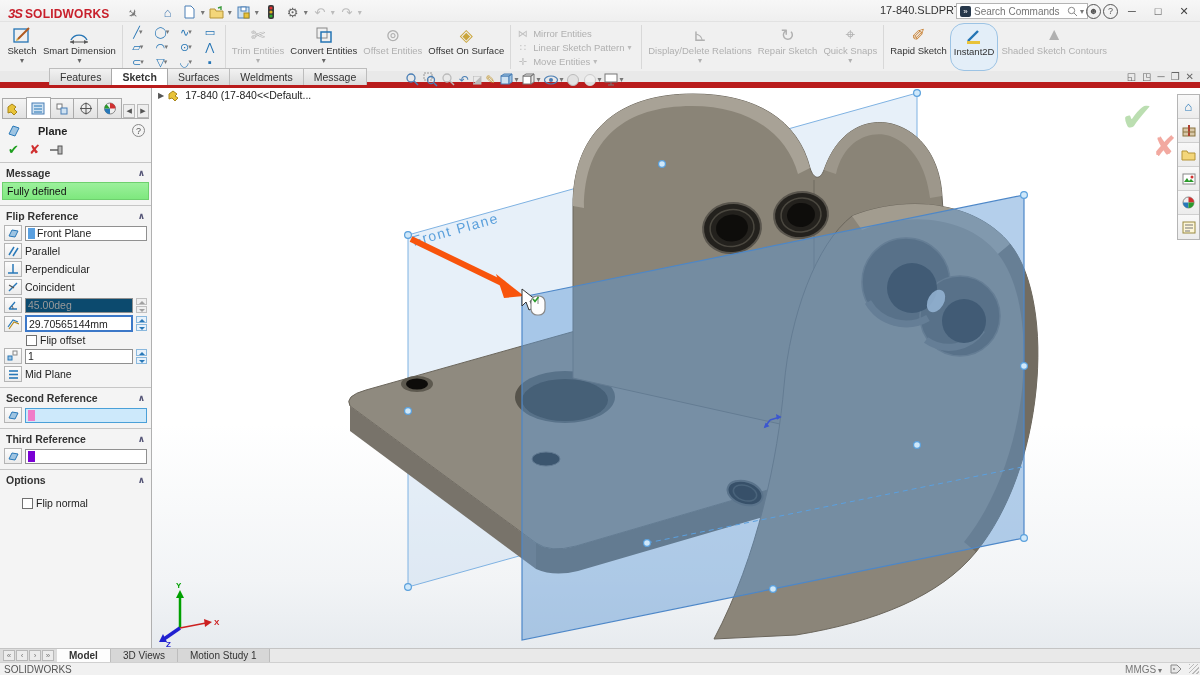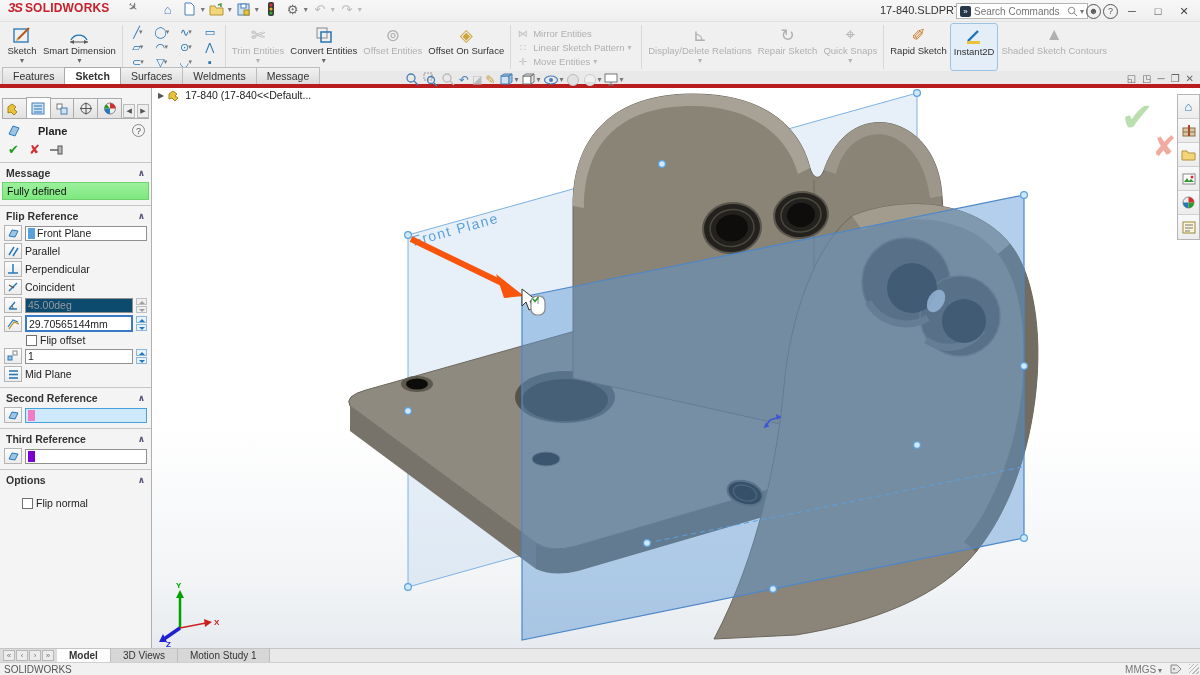--- a/index.html
+++ b/index.html
@@ -1,20 +1,20 @@
 <!DOCTYPE html>
 <html><head>
 <meta charset="utf-8">
 <style>
   * { box-sizing: border-box; margin: 0; padding: 0; }
   html,body { width:1200px; height:675px; overflow:hidden; font-family:"Liberation Sans","DejaVu Sans",sans-serif; font-size:11px; color:#222; background:#f0f0f0; }
   .ellip { white-space:nowrap; overflow:hidden; text-overflow:ellipsis; }
 
   
-  .titlebar { height:22px; background:linear-gradient(#f7f7f7,#efefef); display:flex; align-items:flex-start; border-bottom:1px solid #e2e2e2; padding:0 4px; }
+  .titlebar { height:22px; background:linear-gradient(#f7f7f7,#efefef); display:flex; align-items:flex-end; border-bottom:1px solid #e2e2e2; padding:0 4px; }
   .logo { display:flex; align-items:center; gap:3px; margin:0 10px 0 4px; }
   .logo-mark { font-style:italic; font-weight:bold; color:#c8202c; font-size:13px; letter-spacing:-1px; }
   .logo-text { font-weight:bold; color:#c8202c; font-size:12px; letter-spacing:.2px; }
   .menu { display:flex; }
   .menu-item { padding:3px 9px; color:#333; cursor:default; }
   .pin-ico { color:#777; margin:0 8px; font-size:12px; transform:rotate(40deg); display:inline-block; }
   .qat { display:flex; align-items:center; gap:2px; margin-left:12px; }
   .tb-ico { width:20px; height:18px; display:flex; align-items:center; justify-content:center; font-size:13px; color:#4a7fb5; }
   .tb-ico svg { display:block; }
   .dn { font-size:8px; color:#777; margin-left:-1px; }
@@ -30,30 +30,30 @@
 
   
   .ribbon { height:49px; background:#f0f0f0; display:flex; align-items:stretch; padding:1px 2px 0 2px; position:relative; }
   .rgroup { display:flex; align-items:stretch; padding:0 2px; }
   .rsep { width:1px; background:#d8d8d8; margin:2px 1px; }
   .rbtn { display:flex; flex-direction:column; align-items:center; justify-content:flex-start; padding:1px 3px; min-width:36px; }
   .rbtn .ric { height:22px; display:flex; align-items:center; justify-content:center; font-size:17px; color:#2474b4; }
   .rbtn .rlab { font-size:9.5px; line-height:1.08; text-align:center; color:#333; margin-top:0px; }
   .rbtn .rdn { font-size:8px; color:#666; line-height:1; margin-top:1px; }
   .rbtn.dis .rlab, .rbtn.dis .ric, .rbtn.dis .rdn { color:#b0b0b0; }
-  .active-tool { background:#e3eef8; border:1px solid #9cc3e4; border-radius:3px; }
+  .active-tool { background:#e3eef8; border:1px solid #9cc3e4; border-radius:14px; }
   .egrid { display:grid; grid-template-columns:repeat(4,24px); grid-auto-rows:15px; align-content:center; gap:0px; padding:0 2px; }
   .ecell { display:flex; align-items:center; justify-content:center; color:#2474b4; font-size:11px; }
   .ecell .dn { font-size:7px; }
   .rstack { display:flex; flex-direction:column; justify-content:center; gap:1px; padding:0 2px; }
   .rrow { display:flex; align-items:center; gap:4px; height:13px; color:#b0b0b0; font-size:9.5px; padding:0 2px; }
   .rrow .ric2 { width:13px; text-align:center; font-size:10px; color:#c0c0c0; }
 
   
-  .tabrow { height:17px; background:#e9e9e9; display:flex; align-items:flex-end; position:relative; border-bottom:4px solid #b91c1c; }
+  .tabrow { height:17px; background:#e9e9e9; display:flex; align-items:center; position:relative; border-bottom:6px solid #b91c1c;padding-left:47px; }
   .ctab { padding:2px 10px 2px 10px; font-size:10.5px; color:#333; background:linear-gradient(#f2f2f2,#dcdcdc); border:1px solid #bdbdbd; border-bottom:none; margin-left:-1px; }
   .ctab:first-child { margin-left:2px; }
   .ctab.active { background:#fff; font-weight:bold; position:relative; z-index:2; border-color:#a9a9a9; }
   .hud { position:absolute; left:404px; top:0px; height:17px; display:flex; align-items:center; gap:1px; z-index:3; }
   .hud-ico { display:flex; align-items:center; height:16px; padding:0 1px; }
   .hud-ico svg { display:block; }
   .vwinctl { margin-left:auto; display:flex; align-items:center; gap:6px; padding-right:6px; color:#666; font-size:10px; }
 
   
   .main { display:flex; height:560px; }

